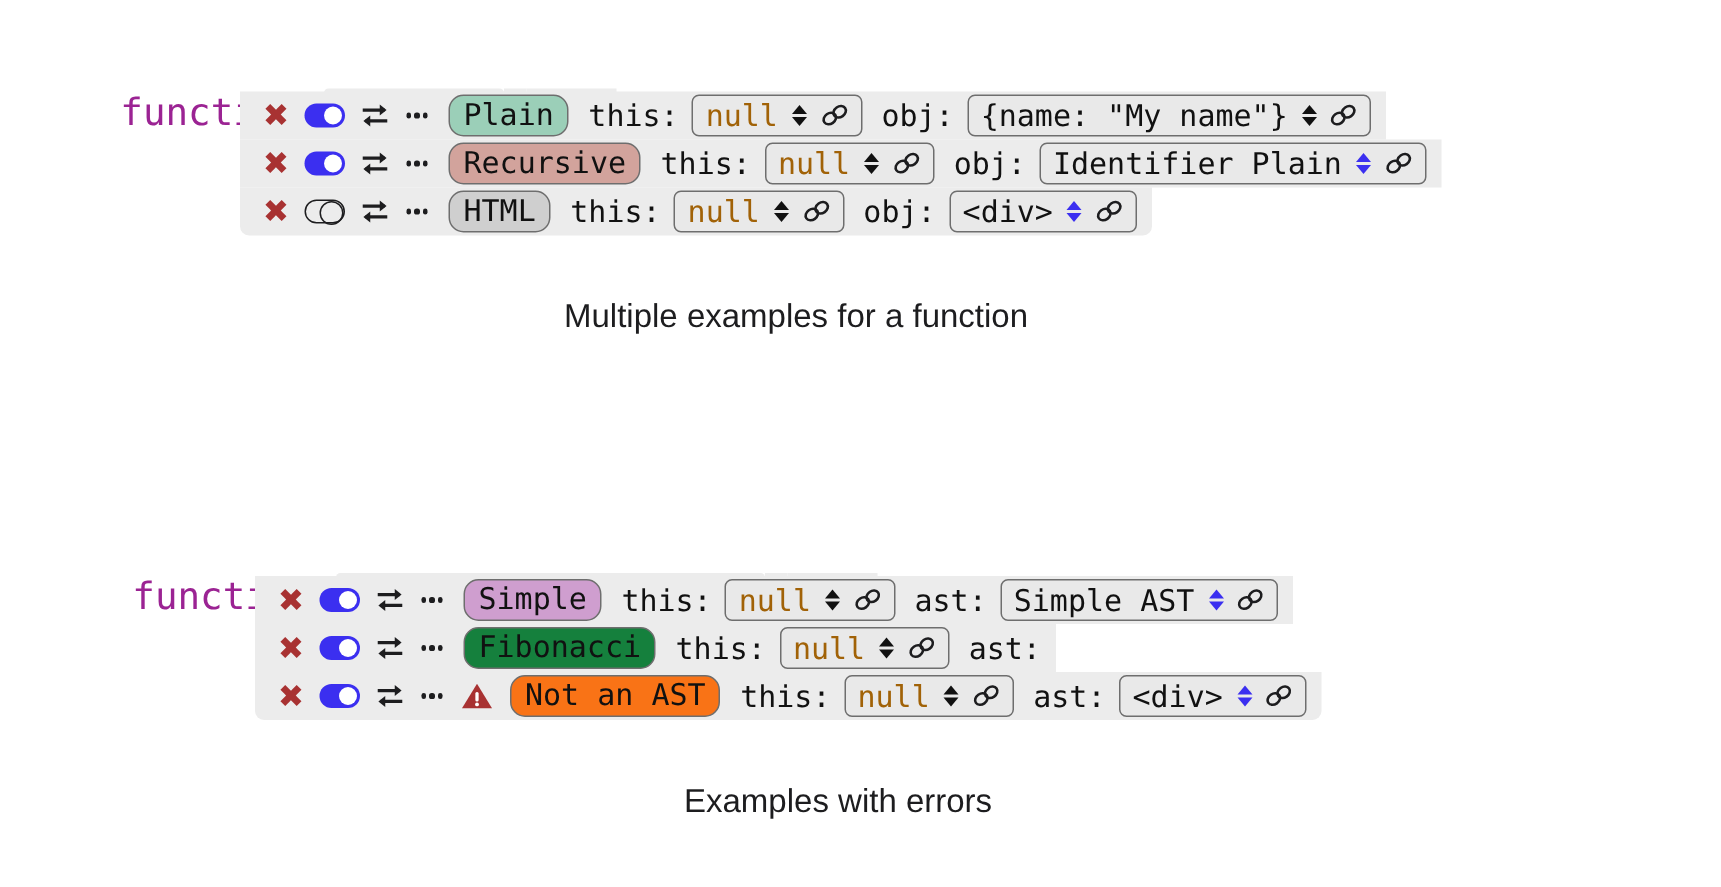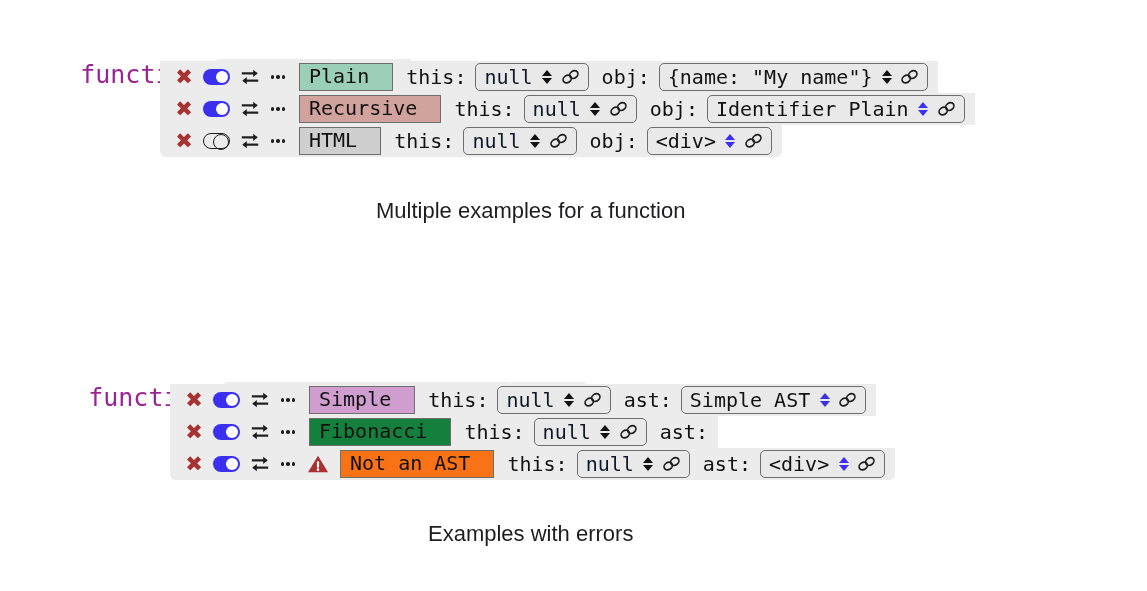--- a/index.html
+++ b/index.html
@@ -57,22 +57,22 @@
 
   .warn{margin-left:9px;width:22px;height:20px;flex:none;display:flex;align-items:center;justify-content:center;}
 
   
   .badge{
     margin-left:11px;
     font-family:"DejaVu Sans Mono","Liberation Mono",monospace;
     font-size:20px;
     color:#111;
     border:1.8px solid #6e6e6e;
-    border-radius:0;
-    padding:1px 23px 2px 9px;
+    border-radius:10px;
+    padding:1px 9px 2px 9px;
     line-height:23px;
     white-space:nowrap;
     flex:none;
   }
 
   
   .arglabel{
     margin-left:13px;
     font-family:"DejaVu Sans Mono","Liberation Mono",monospace;
     font-size:20px;color:#111;white-space:nowrap;flex:none;
@@ -87,21 +87,21 @@
     background:#e9e9e9;
     padding:0px 7px 0px 8px;
     height:28px;
     box-sizing:border-box;
     flex:none;
   }
   .field .val{
     font-family:"DejaVu Sans Mono","Liberation Mono",monospace;
     font-size:20px;line-height:24px;color:#111;white-space:pre;
   }
-  .field.placeholder .val{color:#0f172a;}
+  .field.placeholder .val{color:#a16207;}
   .spin{margin-left:9px;display:flex;flex-direction:column;align-items:center;justify-content:center;width:11px;flex:none;}
   .spin i{display:block;width:0;height:0;border-left:5px solid transparent;border-right:5px solid transparent;}
   .spin i.up{border-bottom:6px solid #111;margin-bottom:2px;}
   .spin i.dn{border-top:6px solid #111;}
   .spin.blue i.up{border-bottom-color:#3b2ff0;}
   .spin.blue i.dn{border-top-color:#3b2ff0;}
   .link{margin-left:7px;width:21px;height:18px;flex:none;}
 
   
   .caption{
@@ -406,14 +406,14 @@
           <span class="link"><svg viewBox="0 0 24 22" width="21" height="18" aria-hidden="true">
               <g fill="none" stroke="#1d1d1f" stroke-width="2.1">
                 <ellipse cx="8" cy="13.5" rx="5.4" ry="4.3" transform="rotate(-35 8 13.5)"></ellipse>
                 <ellipse cx="16" cy="8" rx="5.4" ry="4.3" transform="rotate(-35 16 8)"></ellipse>
               </g>
             </svg></span>
         </span>
       </div>
     </div>
 
-  <div class="caption" style="left:428px;top:521px;">Examples with errors</div>
+  <div class="caption" style="left:456px;top:521px;">Examples with errors</div>
 </div>
 
 </body></html>

